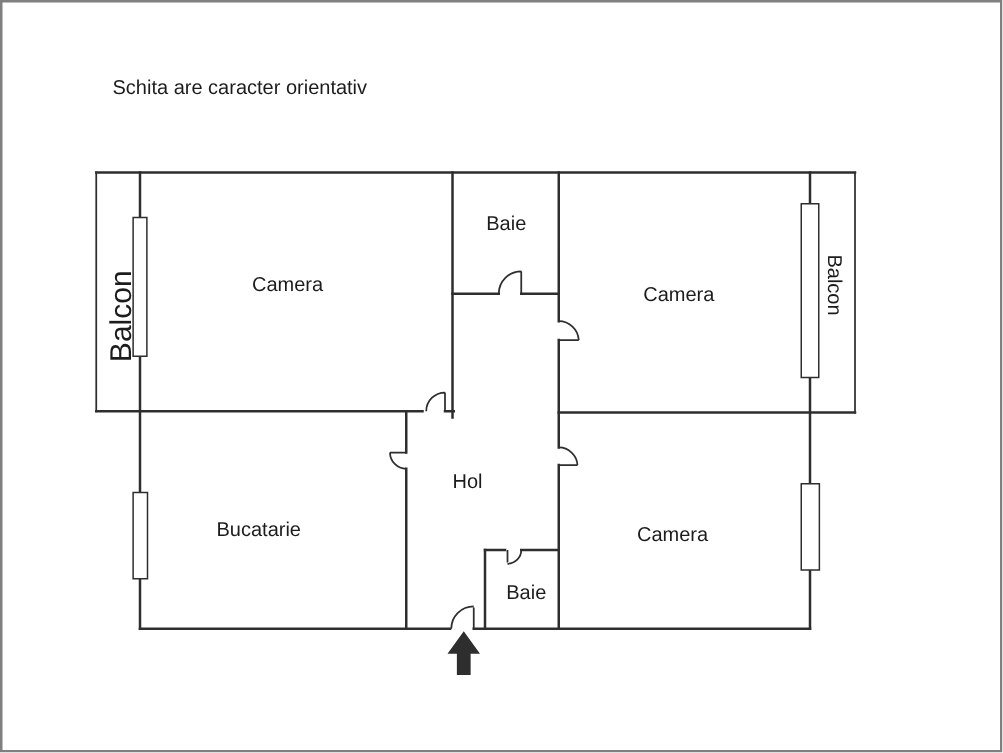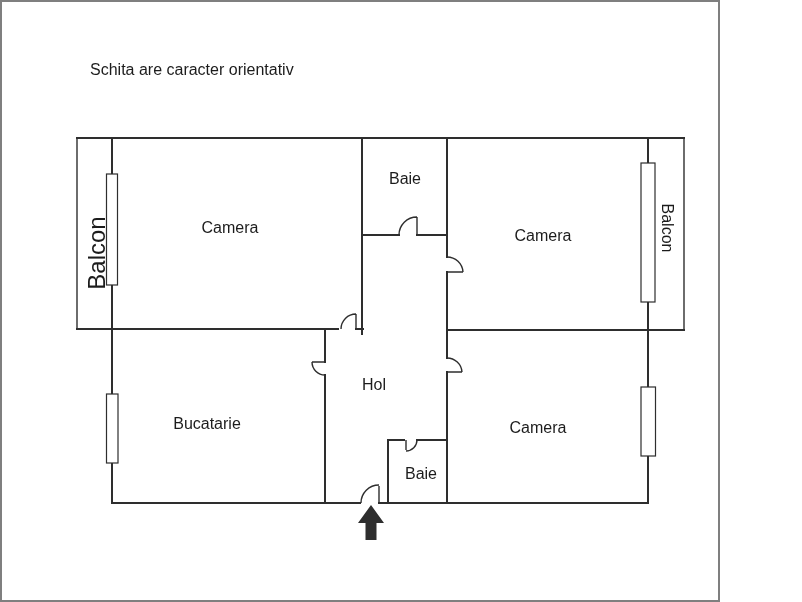--- a/index.html
+++ b/index.html
@@ -1,18 +1,18 @@
 <!DOCTYPE html>
 <html><head>
 <meta charset="utf-8">
 <style>
   html,body{margin:0;padding:0;background:#fff;}
   .frame{
     position:relative;
-    width:720px;height:602px;
+    width:802px;height:602px;
     box-sizing:border-box;
     border:2px solid #7f7f7f;
     background:#ffffff;
     overflow:hidden;
     font-family:"Liberation Sans", sans-serif;
   }
   .frame svg{position:absolute;left:-2px;top:-2px;display:block;}
   text{fill:#1c1c1c;}
 </style>
 </head>

